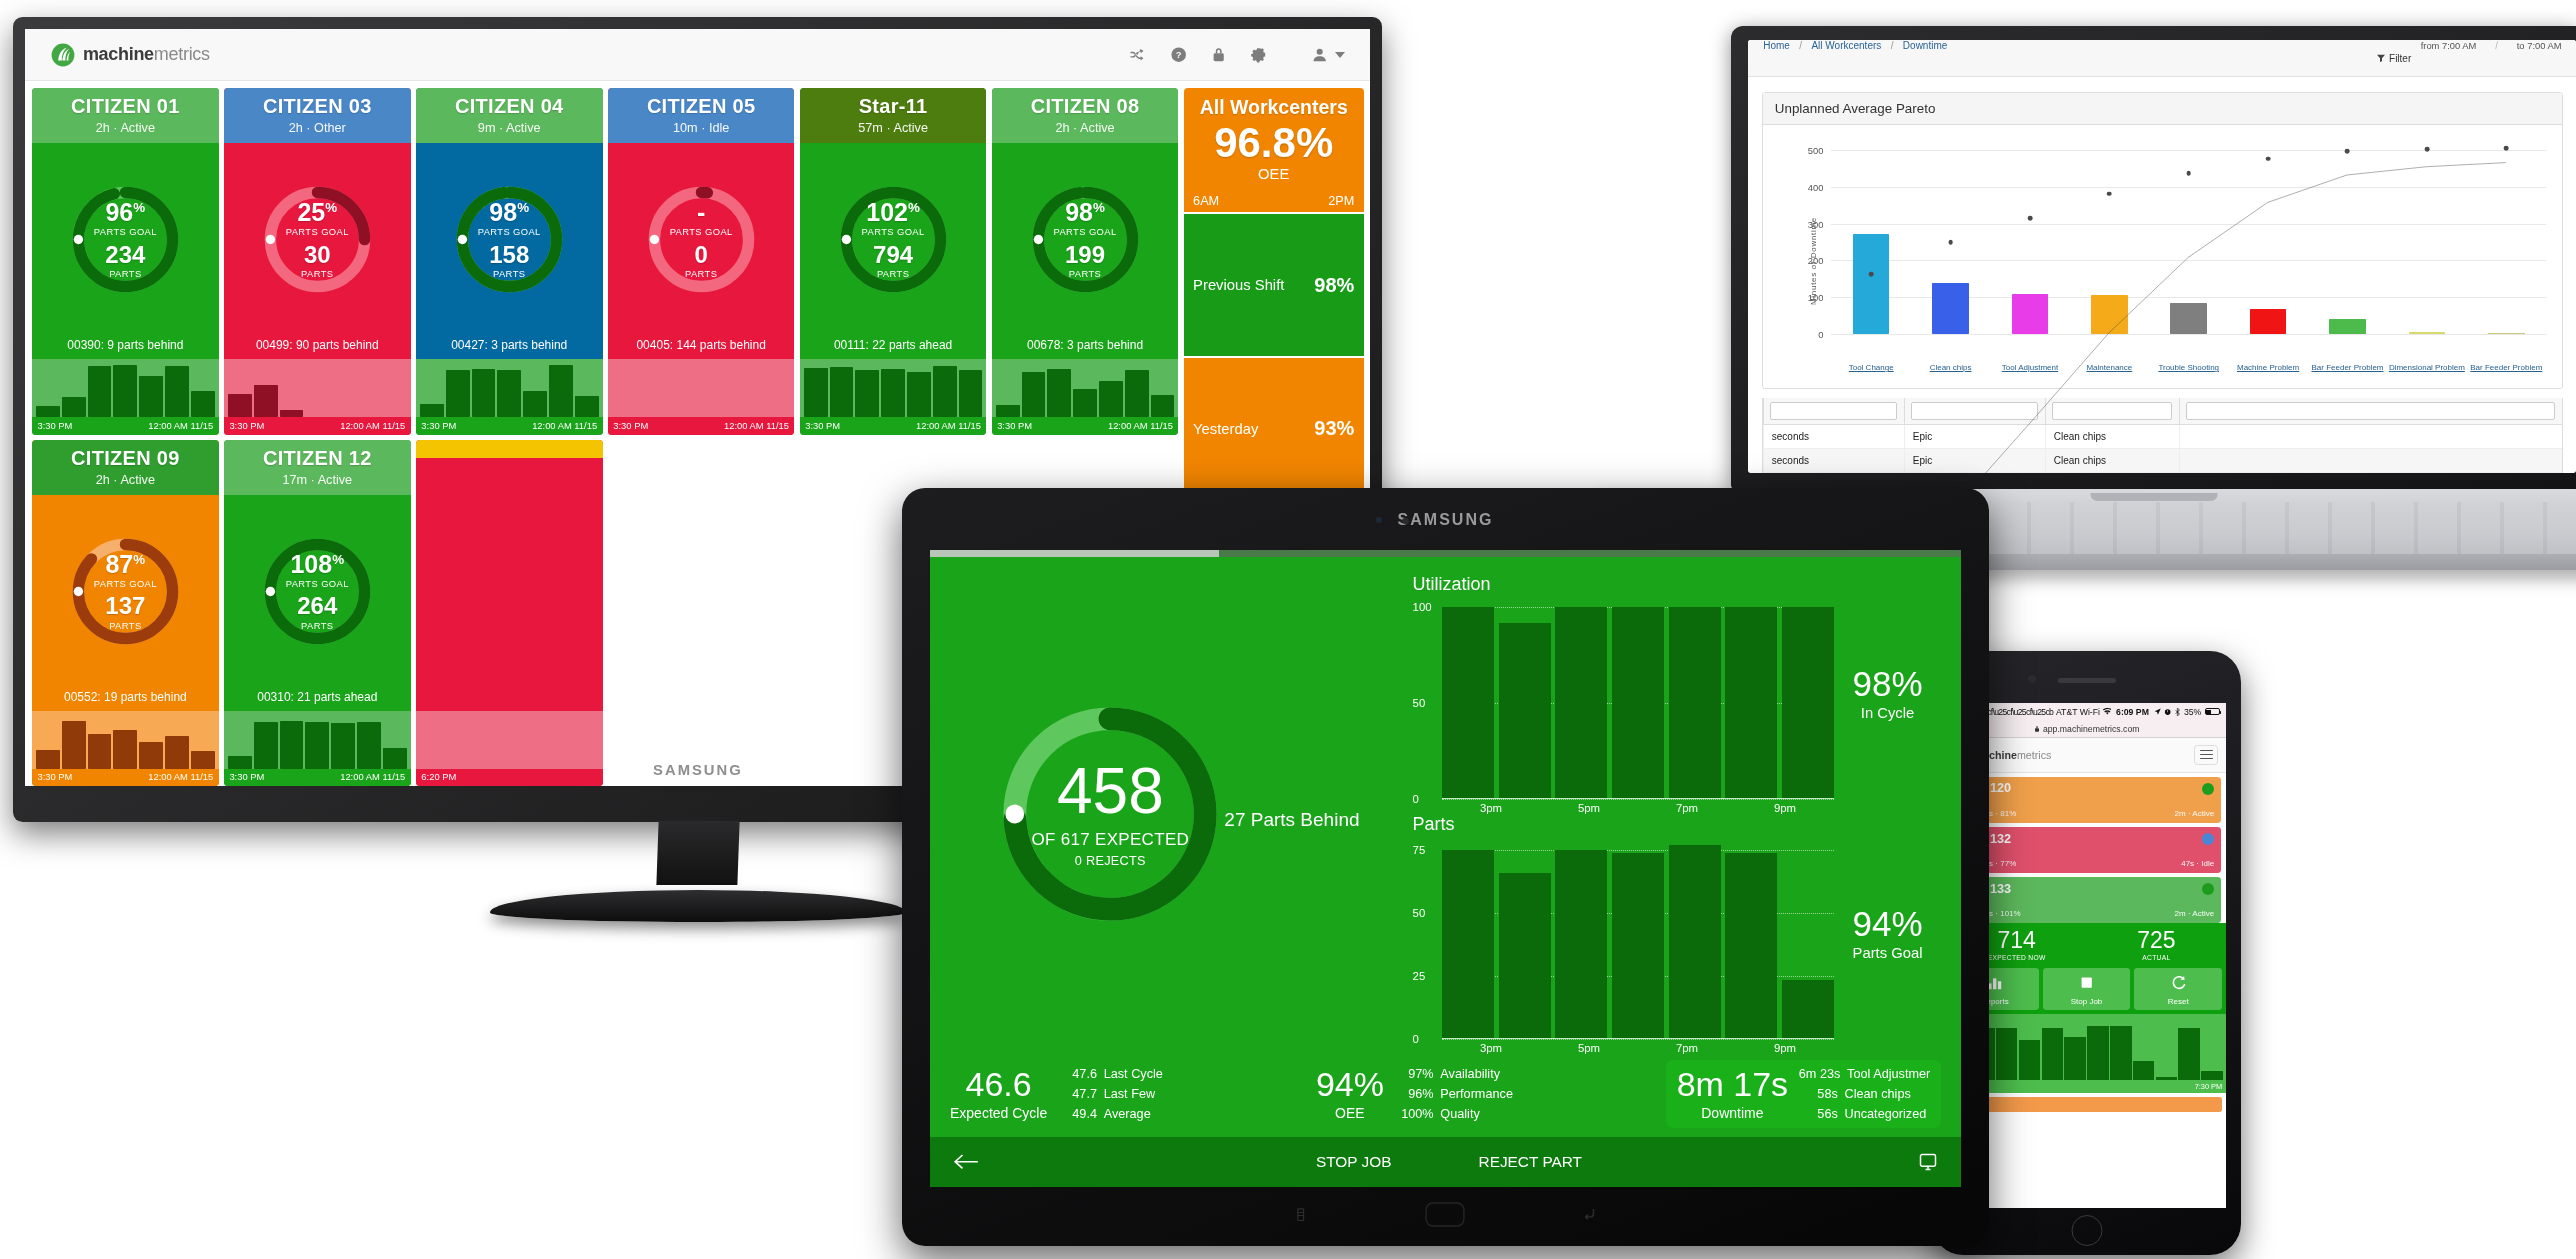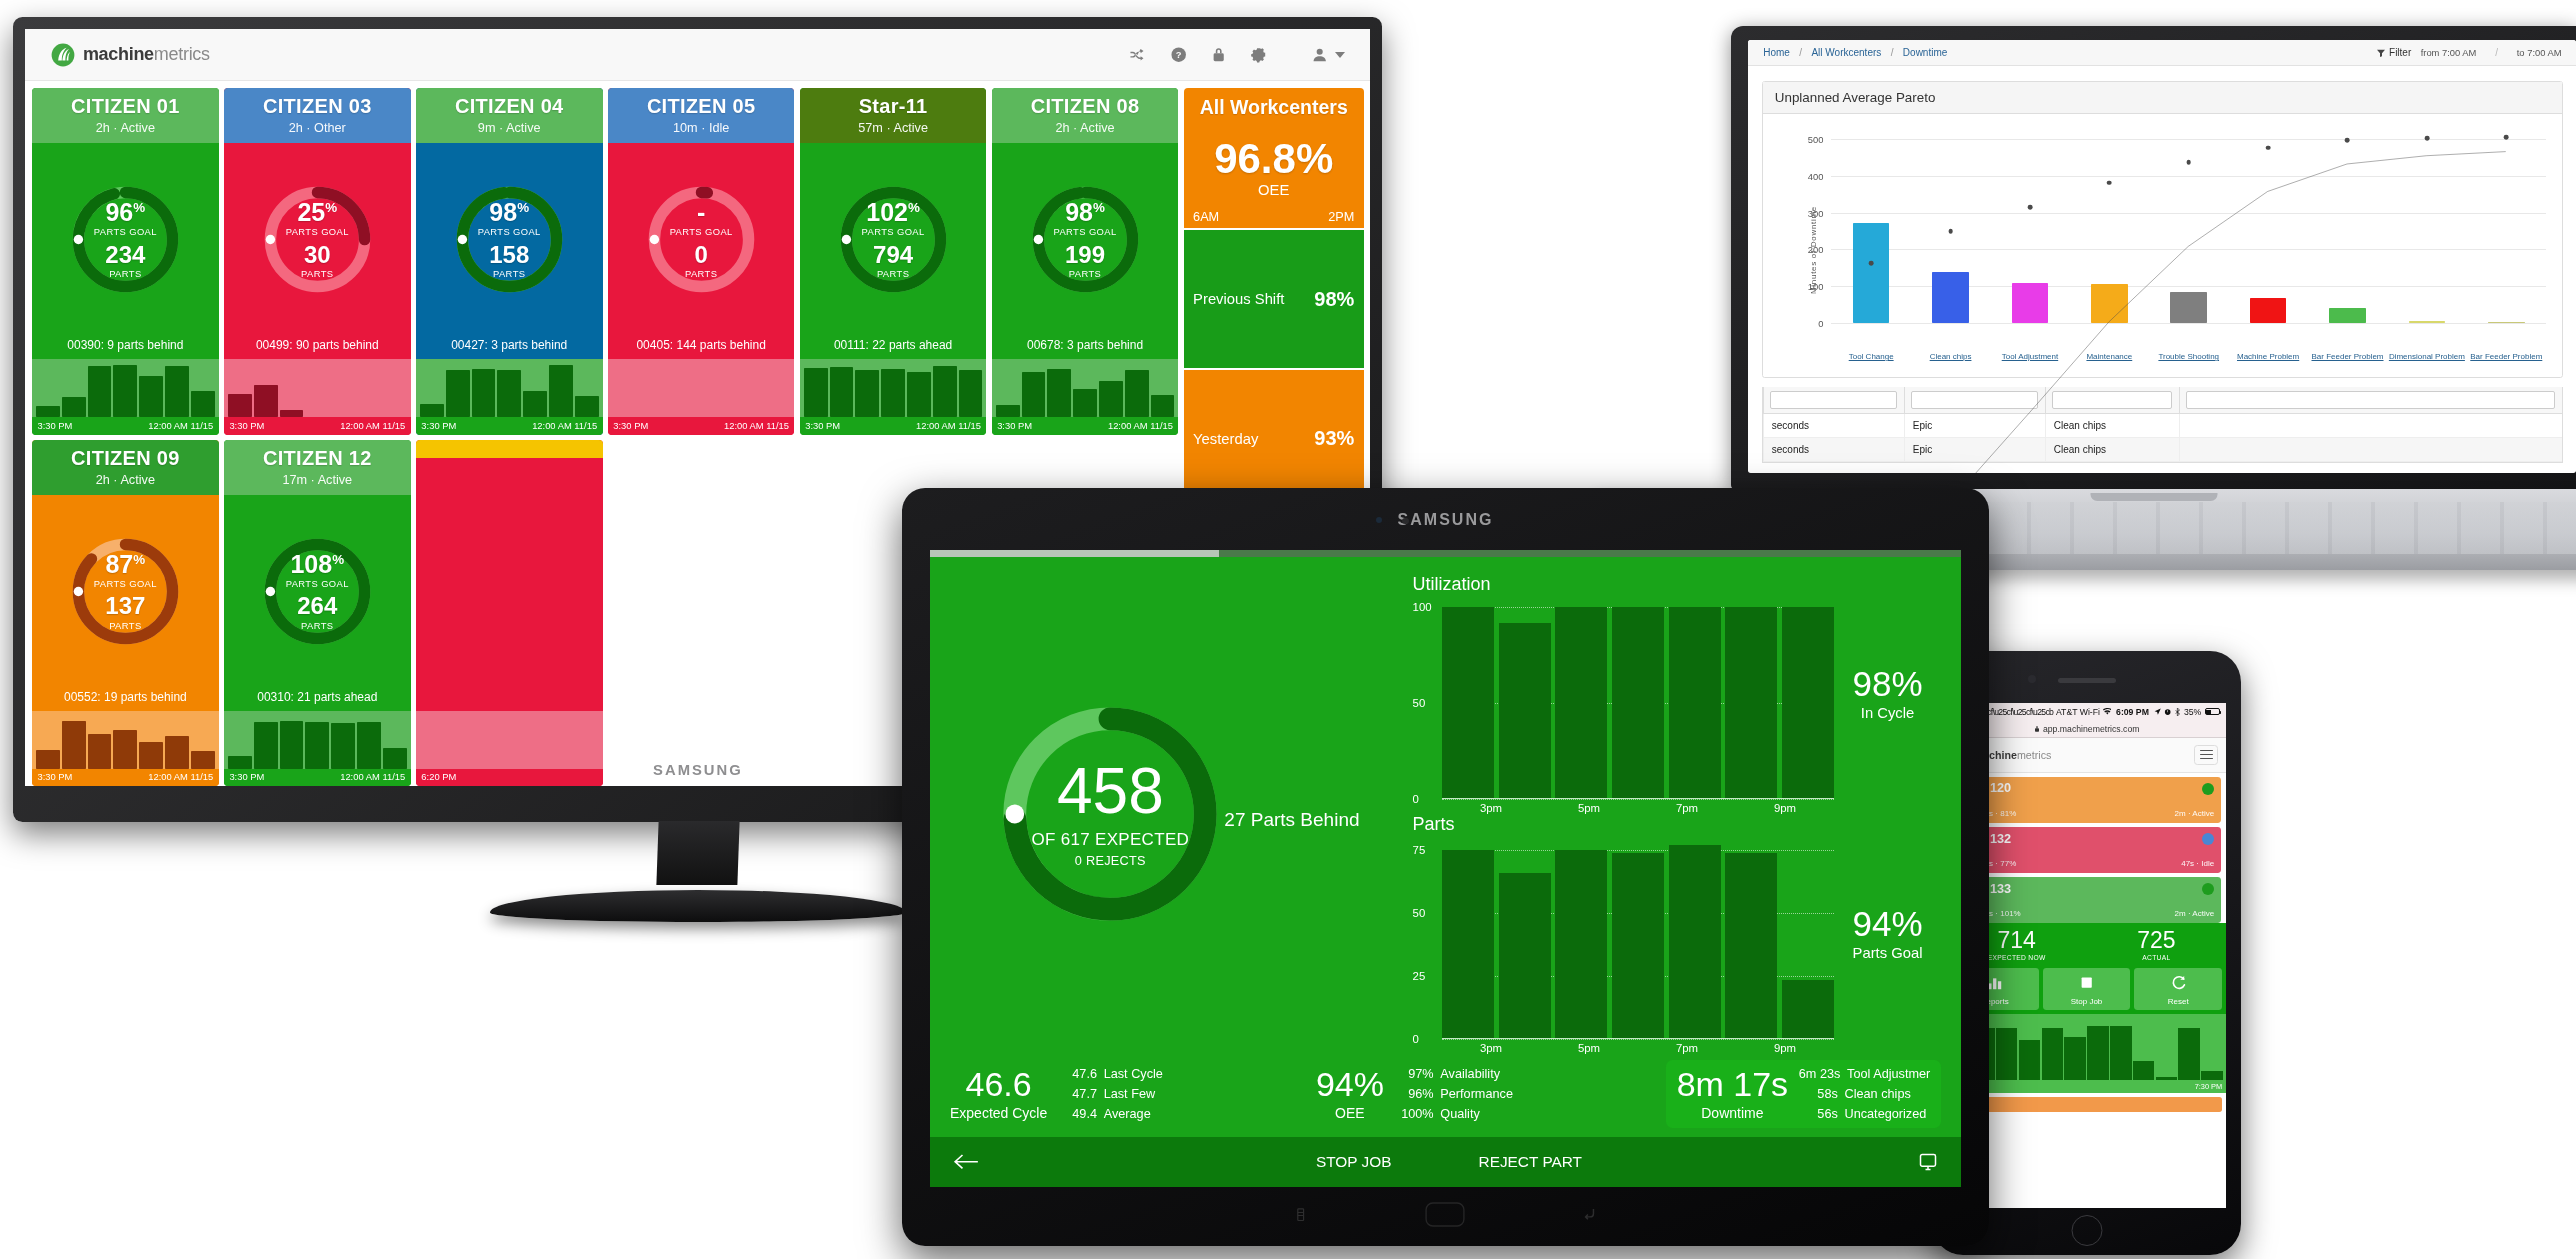--- a/index.html
+++ b/index.html
@@ -17,22 +17,22 @@
     position: absolute; left: 0; top: 0; width: 845px; height: 463px;
     background: linear-gradient(160deg,#2c2c2e,#141416);
     border-radius: 12px 0 0 4px; padding: 14.8px 0 0 17.4px;
     box-shadow: 0 4px 20px rgba(0,0,0,.45);
   }
   .laptop-screen {
     width: 828px; height: 433px; background: #fff; overflow: hidden;
     border-radius: 2.7px; position: relative;
   }
   .lap-topbar {
-    height: 26px; background: #f7f7f7; border-bottom: 0.7px solid #e2e2e2;
-    display: flex; align-items: center; padding: 0 14.8px; gap: 9.4px; font-size: 10px;
+    height: 37px; background: #f7f7f7; border-bottom: 0.7px solid #e2e2e2;
+    display: flex; padding: 0 14.8px; gap: 9.4px; font-size: 10px;
   }
   .crumb { color: #2a6496; }
   .crumb-sep { color: #999; }
   .lap-topbar .spacer { flex: 1; }
   .filter-btn { color: #333; font-size: 10px; display: flex; align-items: center; gap: 4px; }
   .time-box { color: #555; font-size: 9.4px; }
   .time-slash { color: #bbb; margin: 0 9.4px; }
 
   .panel {
     margin: 14.8px 13.4px 0 13.4px; border: 0.7px solid #ddd; border-radius: 2.7px; background: #fff;
@@ -161,21 +161,21 @@
   .card-spark { height: 58px; position: relative; display: flex; align-items: flex-end;
                 gap: 2px; padding: 0 4px; }
   .spark-bar { flex: 1; border-radius: 0.7px; }
   .card-times { display: flex; justify-content: space-between; font-size: 9.4px;
                 padding: 2.7px 5.4px 4px; }
 
   .oee-col { width: 180px; display: flex; flex-direction: column; gap: 2px; }
   .oee-top { background: #f28500; border-radius: 4px 4px 0 0; color: #fff;
              padding: 8px 9.4px 4px; text-align: center; position: relative; flex: 0 0 auto; }
   .oee-title { font-size: 19.5px; font-weight: bold; text-shadow: 0 0.7px 1.3px rgba(0,0,0,.18); }
-  .oee-big { font-size: 42px; font-weight: bold; line-height: 1.05; margin-top: 18px;
+  .oee-big { font-size: 42px; font-weight: bold; line-height: 1.05; margin-top: 2px;
              text-shadow: 0 0.7px 2px rgba(0,0,0,.2); }
   .oee-lbl { font-size: 14.8px; margin-top: 1.3px; }
   .oee-range { display: flex; justify-content: space-between; font-size: 12.7px; margin-top: 12px; }
   .oee-row { display: flex; align-items: center; justify-content: space-between;
              padding: 8px 9.4px; color: #fff; }
   .oee-row .k { font-size: 14.8px; }
   .oee-row .v { font-size: 20px; font-weight: bold; }
 
   
   .tablet { position: absolute; left: 902px; top: 488px; width: 1087px; height: 758px; }

